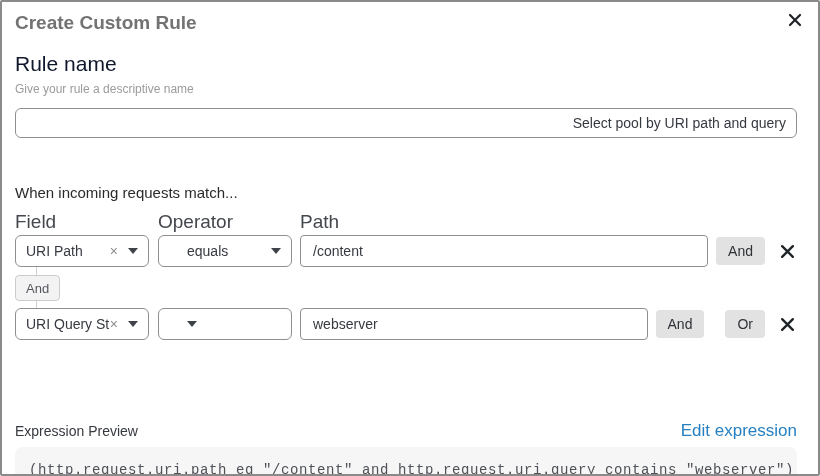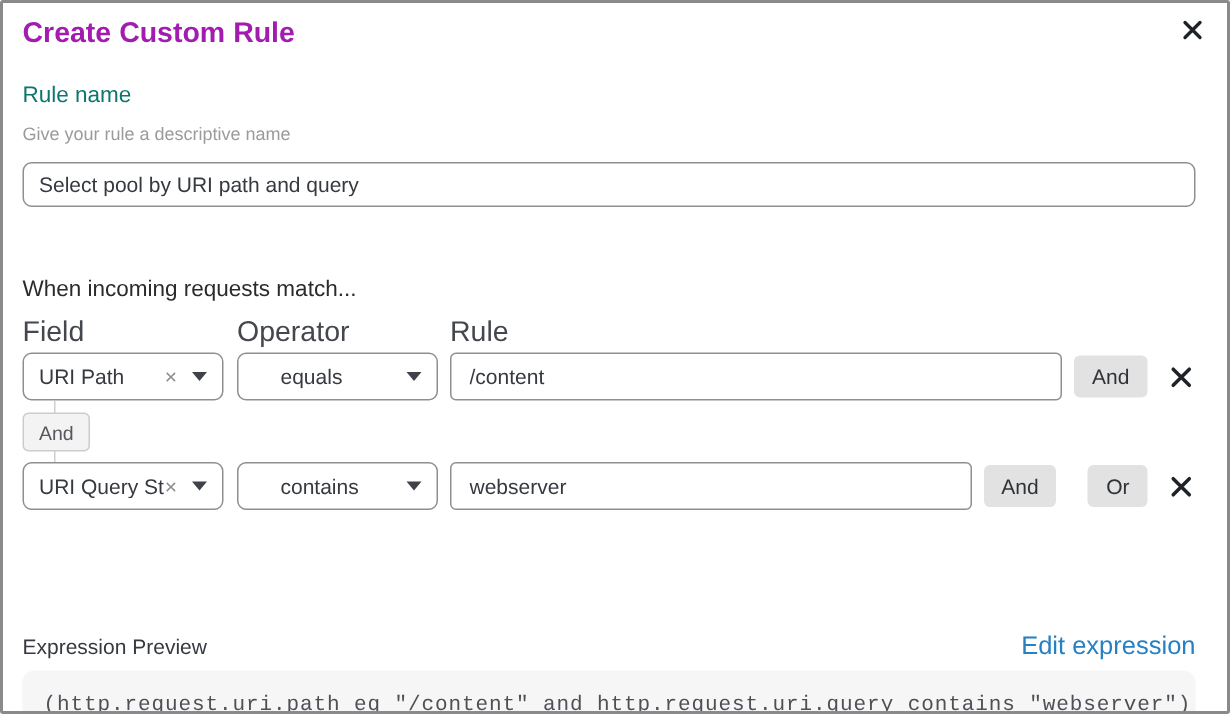--- a/index.html
+++ b/index.html
@@ -22,46 +22,47 @@
     position: absolute;
     top: 9px; right: 14px;
     width: 18px; height: 18px;
     display: flex; align-items: center; justify-content: center;
     cursor: pointer; background: none; border: none;
   }
   h1.title {
     font-size: 19px;
     line-height: 26px;
     font-weight: 700;
-    color: #a21caf;
+    color: #737373;
   }
   .rule-label {
     margin-top: 18px;
-    font-size: 15px;
+    font-size: 21px;
     line-height: 20px;
-    color: #0f766e;
+    color: #0f172a;
   }
   .rule-hint {
     margin-top: 6px;
     font-size: 12px;
     line-height: 18px;
     color: #9b9b9b;
   }
   .text-input {
     width: 100%;
     height: 30px;
     margin-top: 10px;
     border: 1px solid #8f8f8f;
     border-radius: 6px;
     padding: 0 10px;
     font-family: "Liberation Sans", sans-serif;
     font-size: 14px;
     color: #36393f;
     outline: none;
     background: #fff;
+    text-align: right;
   }
   .match-heading {
     margin-top: 45px;
     font-size: 15px;
     line-height: 20px;
     font-weight: 400;
     color: #2b2b2b;
   }
   .col-labels {
     margin-top: 11px;
@@ -213,21 +214,21 @@
 
   <div class="rule-label">Rule name</div>
   <div class="rule-hint">Give your rule a descriptive name</div>
   <input class="text-input" type="text" value="Select pool by URI path and query" style="">
 
   <div class="match-heading">When incoming requests match...</div>
 
   <div class="col-labels">
     <div class="col-field">Field</div>
     <div class="col-op">Operator</div>
-    <div class="col-val">Rule</div>
+    <div class="col-val">Path</div>
   </div>
 
   
   <div class="cond-row">
     <div class="select-box sb-field">
       <span class="lbl">URI Path</span>
       <span class="clear-x">×</span>
       <span class="caret"></span>
     </div>
     <div class="select-box sb-op">
@@ -250,21 +251,20 @@
   </div>
 
   
   <div class="cond-row" style="margin-top:0">
     <div class="select-box sb-field">
       <span class="lbl">URI Query St...</span>
       <span class="clear-x">×</span>
       <span class="caret"></span>
     </div>
     <div class="select-box sb-op">
-      <span class="lbl">contains</span>
       <span class="caret"></span>
     </div>
     <input class="value-input" type="text" value="webserver" style="">
     <button class="logic-btn">And</button>
     <button class="logic-btn">Or</button>
     <button class="remove-btn">
       <svg class="x-icon" width="15" height="15" viewBox="0 0 14 14">
         <path d="M2 2 L12 12 M12 2 L2 12" stroke="#1f2226" stroke-width="2.2" stroke-linecap="round" fill="none"></path>
       </svg>
     </button>

